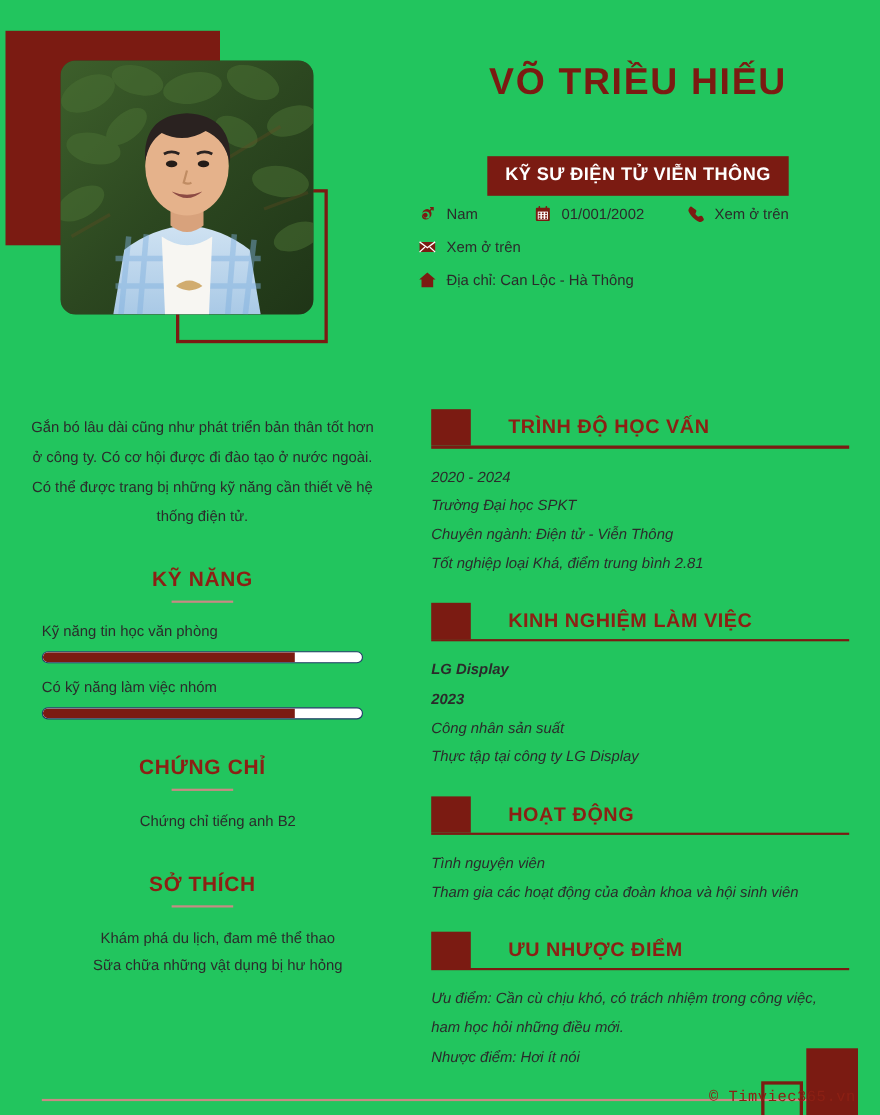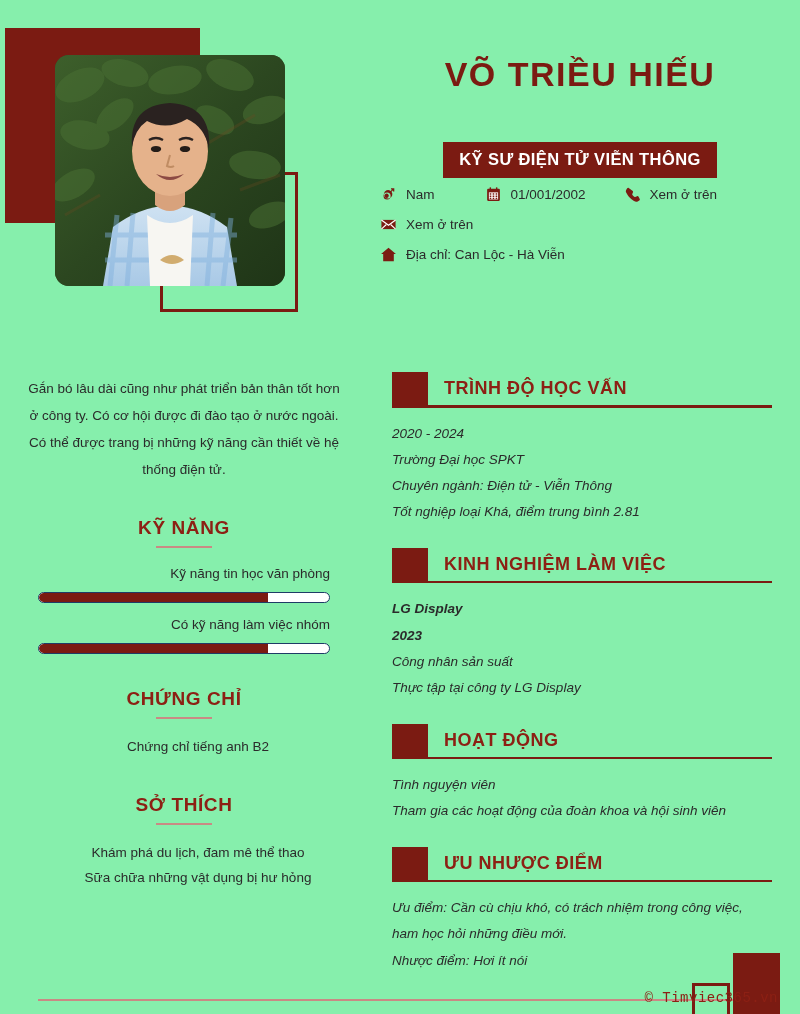--- a/index.html
+++ b/index.html
@@ -8,21 +8,21 @@
     background: #ffffff;
   }
   body {
     font-family: "Liberation Sans", sans-serif;
     -webkit-font-smoothing: antialiased;
   }
   #page {
     position: relative;
     width: 800px;
     height: 1014px;
-    background: #86efac;
+    background: #22c55e;
     overflow: hidden;
     box-sizing: border-box;
   }
 
   
   .photo-zone {
     position: absolute;
     left: 0;
     top: 0;
     width: 360px;
@@ -147,21 +147,21 @@
     height: 2px;
     background: #C98A84;
     margin: 7px auto 0 auto;
   }
 
   .skills-wrap {
     margin-top: 18px;
     padding: 0 38px;
     text-align: left;
   }
-  .skill-item { margin-bottom: 14px; text-align: right; }
+  .skill-item { margin-bottom: 14px; }
   .skill-label {
     font-size: 13.5px;
     color: #2b2b2b;
     margin-bottom: 11px;
   }
   .skill-track {
     position: relative;
     height: 11px;
     border: 1px solid #1F3B66;
     border-radius: 6px;
@@ -191,20 +191,21 @@
     left: 392px;
     top: 372px;
     width: 380px;
   }
   .sec { margin-bottom: 22px; }
   .sec-head {
     position: relative;
     height: 33px;
     display: flex;
     align-items: center;
+    gap: 18px;
   }
   .sec-marker {
     width: 36px;
     height: 33px;
     background: #7B1B12;
     flex: 0 0 36px;
   }
   .sec-title {
     margin-left: 16px;
     font-size: 18px;
@@ -405,21 +406,21 @@
       </span>
     </div>
 
     <div class="contact-row">
       <span class="contact-item">
         <span class="ci-icon">
           <svg width="17" height="17" viewBox="0 0 24 24" fill="currentColor">
             <path d="M12 2.5 1.5 11.4h3v10.1h15V11.4h3L12 2.5z"></path>
           </svg>
         </span>
-        <span class="ci-text">Địa chỉ: Can Lộc - Hà Viễn</span>
+        <span class="ci-text">Địa chỉ: Can Lộc - Hà Thông</span>
       </span>
     </div>
   </div>
 
   <div class="left-col">
 
     <div class="objective">Gắn bó lâu dài cũng như phát triển bản thân tốt hơn ở công ty. Có cơ hội được đi đào tạo ở nước ngoài.
 Có thể được trang bị những kỹ năng cần thiết về hệ thống điện tử.</div>
 
     <div class="left-heading">KỸ NĂNG</div>

